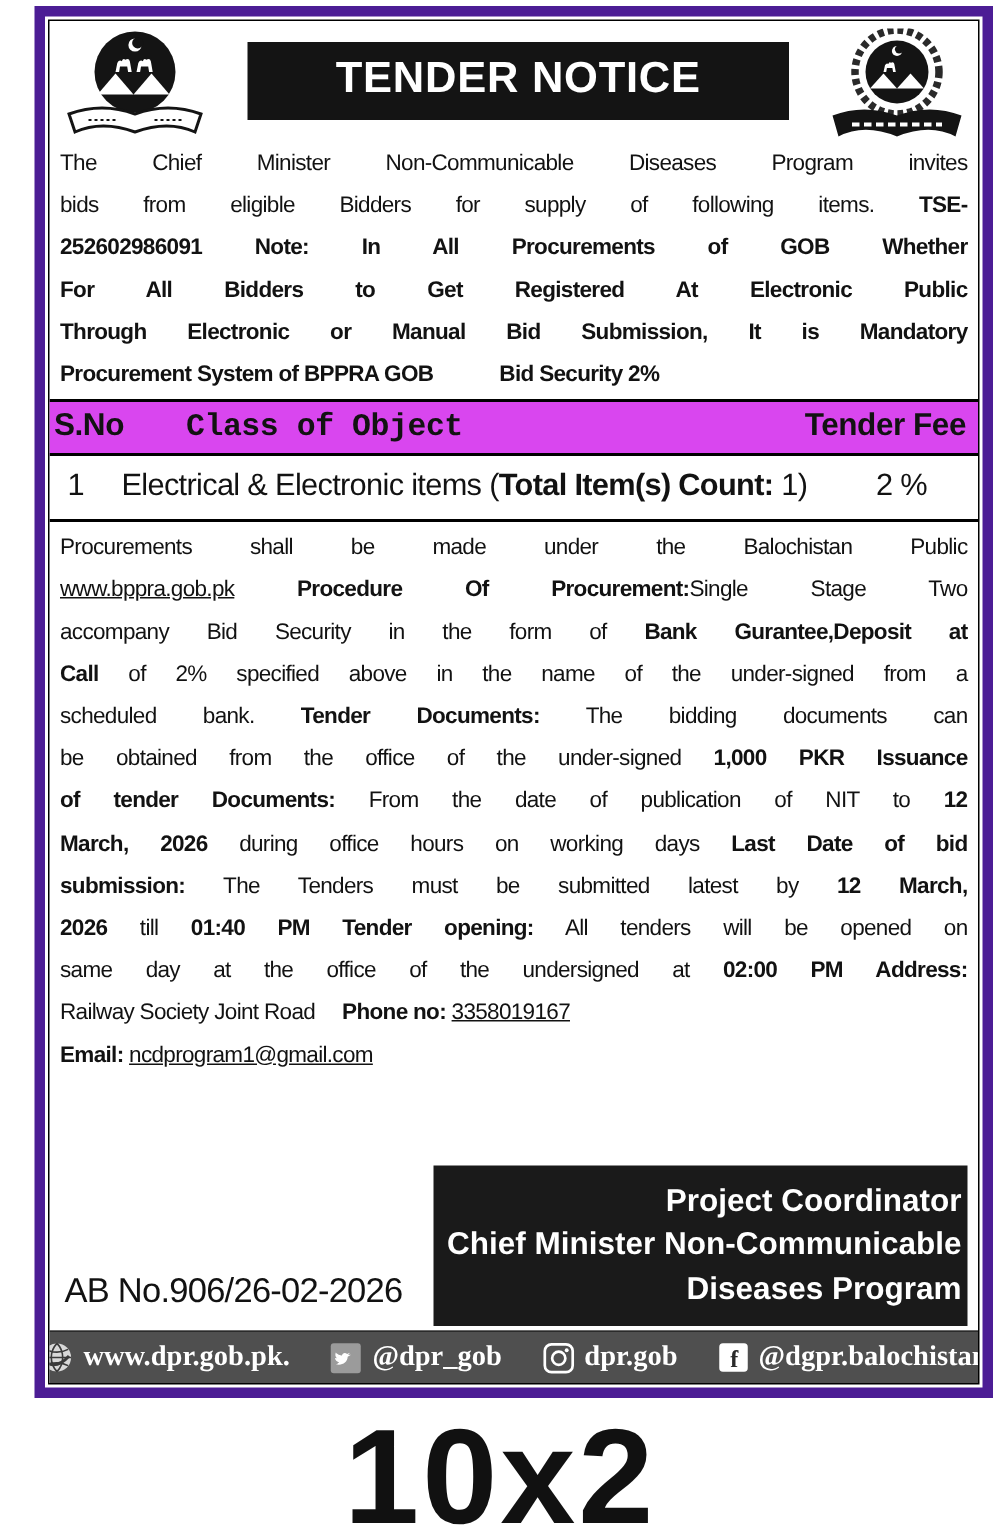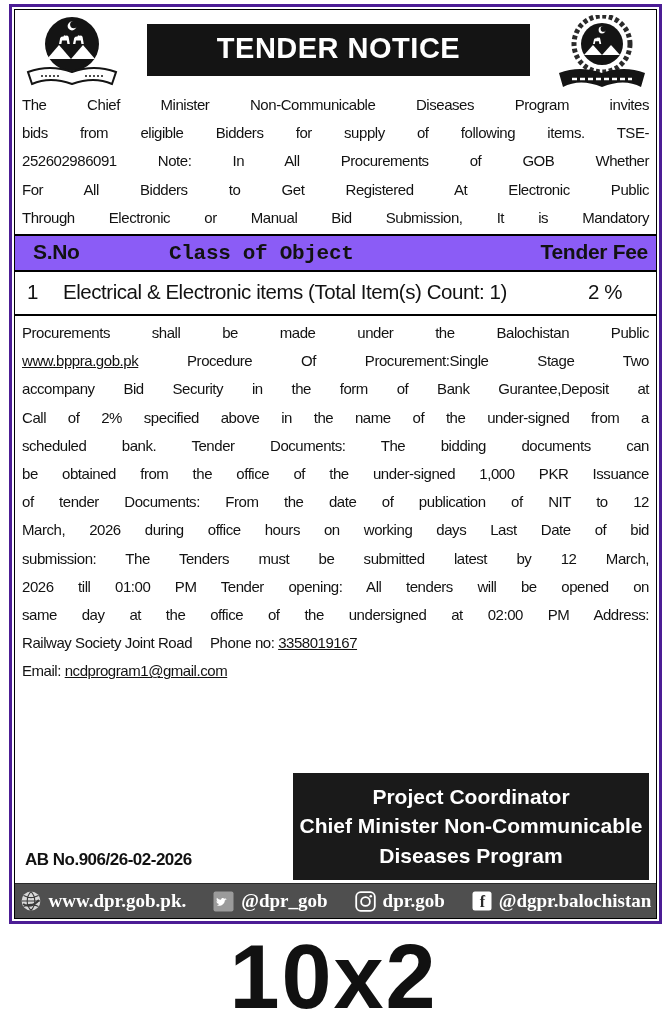--- a/index.html
+++ b/index.html
@@ -1,50 +1,50 @@
 <!DOCTYPE html>
 <html><head>
 <meta charset="utf-8">
 <style>
   html,body{margin:0;padding:0;}
   body{
     width:667px;height:1024px;background:#ffffff;color:#121212;
     font-family:"Liberation Sans", sans-serif;overflow:hidden;
   }
-  .ad{margin:4px 5px 0 9px;border:3px solid #4c1d95;padding:2px;background:#fff;}
+  .ad{margin:4px 5px 0 23px;border:7px solid #4c1d95;padding:2px;background:#fff;}
   .ad-inner{border:1px solid #000;height:908px;display:flex;flex-direction:column;overflow:hidden;}
 
   
   .masthead{display:flex;align-items:flex-start;padding:5px 6px 0 6px;height:78px;box-sizing:border-box;}
   .logo{flex:0 0 auto;}
   .banner{flex:1;background:#141414;color:#fff;text-align:center;font-weight:bold;
     font-size:29px;letter-spacing:.5px;margin:9px 24px 0 24px;padding:8px 0 11px 0;}
 
   
   .para{padding:3px 7px 2px 7px;font-size:15px;letter-spacing:-.45px;line-height:28.2px;}
   .tl{text-align:justify;white-space:normal;}
   .tl.j{text-align-last:justify;}
-  .b{font-weight:normal;}
+  .b{font-weight:bold;}
   .u{text-decoration:underline;}
   .gap{display:inline-block;}
 
   
-  .thead{display:flex;align-items:baseline;background:#8b5cf6;border-top:2px solid #000;
-    border-bottom:2px solid #000;font-weight:bold;font-size:21px;padding:4px 8px 5px 18px;letter-spacing:-.3px;gap:48px;}
+  .thead{display:flex;align-items:baseline;background:#d946ef;border-top:2px solid #000;
+    border-bottom:2px solid #000;font-weight:bold;font-size:21px;padding:4px 8px 5px 3px;letter-spacing:-.3px;}
   .th-sno{width:88px;}
   .th-class{flex:1;font-family:Liberation Mono, monospace;}
   .trow{display:flex;align-items:baseline;font-size:20.5px;letter-spacing:-.45px;
     padding:8px 8px 10px 12px;border-bottom:2px solid #000;}
   .td-sno{width:36px;}
   .td-fee{margin-left:auto;margin-right:26px;}
 
   
   .bottom{margin-top:auto;display:flex;justify-content:space-between;align-items:flex-end;padding:6px 7px 0 10px;}
-  .ab{font-weight:bold;font-size:17px;letter-spacing:-.5px;padding-bottom:10px;}
-  .sig{background:#1a1a1a;color:#fff;width:356px;text-align:center;font-weight:bold;
+  .ab{font-weight:normal;font-size:23px;letter-spacing:-.5px;padding-bottom:10px;}
+  .sig{background:#1a1a1a;color:#fff;width:356px;text-align:right;font-weight:bold;
     font-size:21px;line-height:29.5px;padding:9px 4px 10px 4px;box-sizing:border-box;}
 
   
   .footer{margin-top:3px;background:#4f4f4f;color:#fff;display:flex;align-items:center;
     justify-content:center;gap:27px;font-family:"Liberation Serif", serif;font-weight:bold;
     font-size:19px;height:34px;flex:0 0 auto;border-top:1px solid #2a2a2a;}
   .f-item{display:flex;align-items:center;gap:7px;cursor:pointer;}
   .f-icon{display:flex;align-items:center;}
 
   .size-tag{text-align:center;font-weight:bold;font-size:90px;letter-spacing:2px;
@@ -85,20 +85,21 @@
         </svg>
       </div>
     </div>
 
     <div class="para">
         <div class="tl j"><span class="">The Chief Minister Non-Communicable Diseases Program invites</span></div>
         <div class="tl j"><span class="">bids from eligible Bidders for supply of following items. </span><span class="b">TSE-</span></div>
         <div class="tl j"><span class="b">252602986091  Note: In All Procurements of GOB Whether</span></div>
         <div class="tl j"><span class="b">For All Bidders to Get Registered At Electronic Public</span></div>
         <div class="tl j"><span class="b">Through Electronic or Manual Bid Submission, It is Mandatory</span></div>
+        <div class="tl"><span class="b">Procurement System of BPPRA GOB</span><span class="gap" style="width: 44px;"></span><span class="b">Bid Security 2%</span></div>
       </div>
 
     <div class="thead">
       <span class="th-sno">S.No</span>
       <span class="th-class">Class of Object</span>
       <span class="th-fee">Tender Fee</span>
     </div>
     <div class="trow">
       <span class="td-sno">1</span>
       <span class="td-desc"><span class="">Electrical &amp; Electronic items (</span><span class="b">Total Item(s) Count:</span><span class=""> 1)</span></span>
@@ -108,21 +109,21 @@
     <div class="para">
         <div class="tl j"><span class="">Procurements shall be made under the Balochistan Public</span></div>
         <div class="tl j"><span class="u">www.bppra.gob.pk</span><span class="">  </span><span class="b">Procedure Of Procurement:</span><span class="">Single Stage Two</span></div>
         <div class="tl j"><span class="">accompany Bid Security in the form of </span><span class="b">Bank Gurantee,Deposit at</span></div>
         <div class="tl j"><span class="b">Call</span><span class=""> of 2% specified above in the name of the under-signed from a</span></div>
         <div class="tl j"><span class="">scheduled bank. </span><span class="b">Tender Documents:</span><span class=""> The bidding documents can</span></div>
         <div class="tl j"><span class="">be obtained from the office of the under-signed </span><span class="b">1,000 PKR Issuance</span></div>
         <div class="tl j"><span class="b">of tender Documents:</span><span class=""> From the date of publication of NIT to </span><span class="b">12</span></div>
         <div class="tl j"><span class="b">March, 2026</span><span class=""> during office hours on working days </span><span class="b">Last Date of bid</span></div>
         <div class="tl j"><span class="b">submission:</span><span class=""> The Tenders must be submitted latest by </span><span class="b">12 March,</span></div>
-        <div class="tl j"><span class="b">2026</span><span class=""> till </span><span class="b">01:00 PM Tender opening:</span><span class=""> All tenders will be opened on</span></div>
+        <div class="tl j"><span class="b">2026</span><span class=""> till </span><span class="b">01:40 PM Tender opening:</span><span class=""> All tenders will be opened on</span></div>
         <div class="tl j"><span class="">same day at the office of the undersigned at </span><span class="b">02:00 PM Address:</span></div>
         <div class="tl"><span class="">Railway Society Joint Road</span><span class="gap" style="width: 18px;"></span><span class="b">Phone no: </span><span class="u">3358019167</span></div>
         <div class="tl"><span class="b">Email: </span><span class="u">ncdprogram1@gmail.com</span></div>
       </div>
 
     <div class="bottom">
       <div class="ab">AB No.906/26-02-2026</div>
       <div class="sig">
         <div>Project Coordinator</div>
         <div>Chief Minister Non-Communicable</div>

